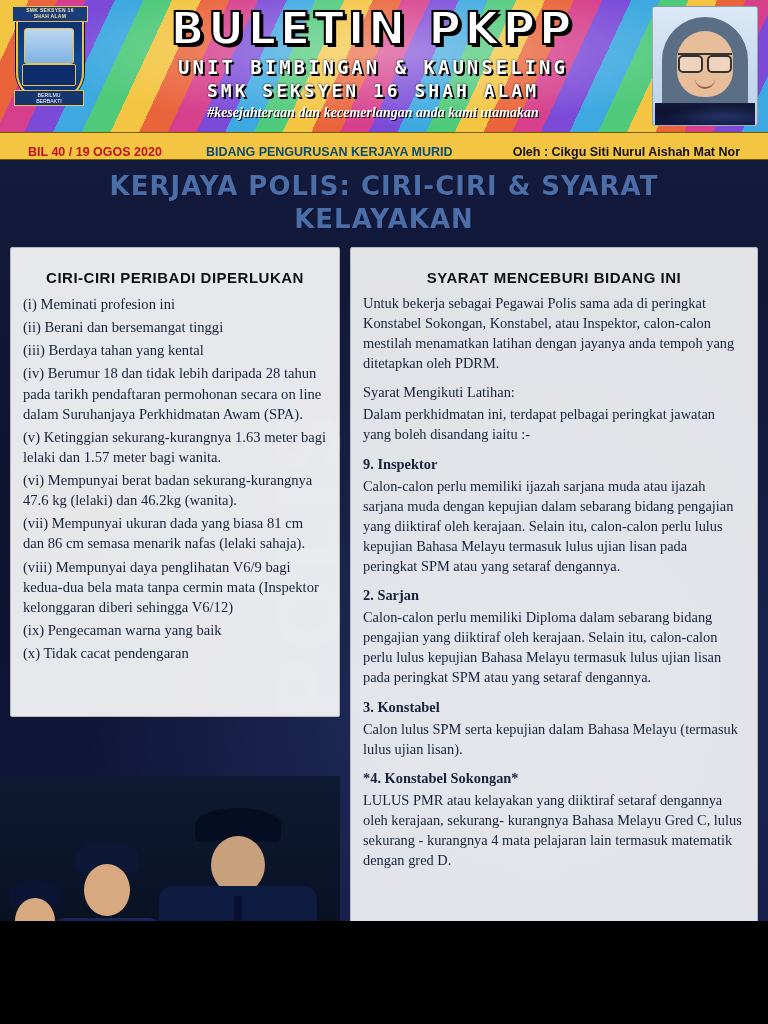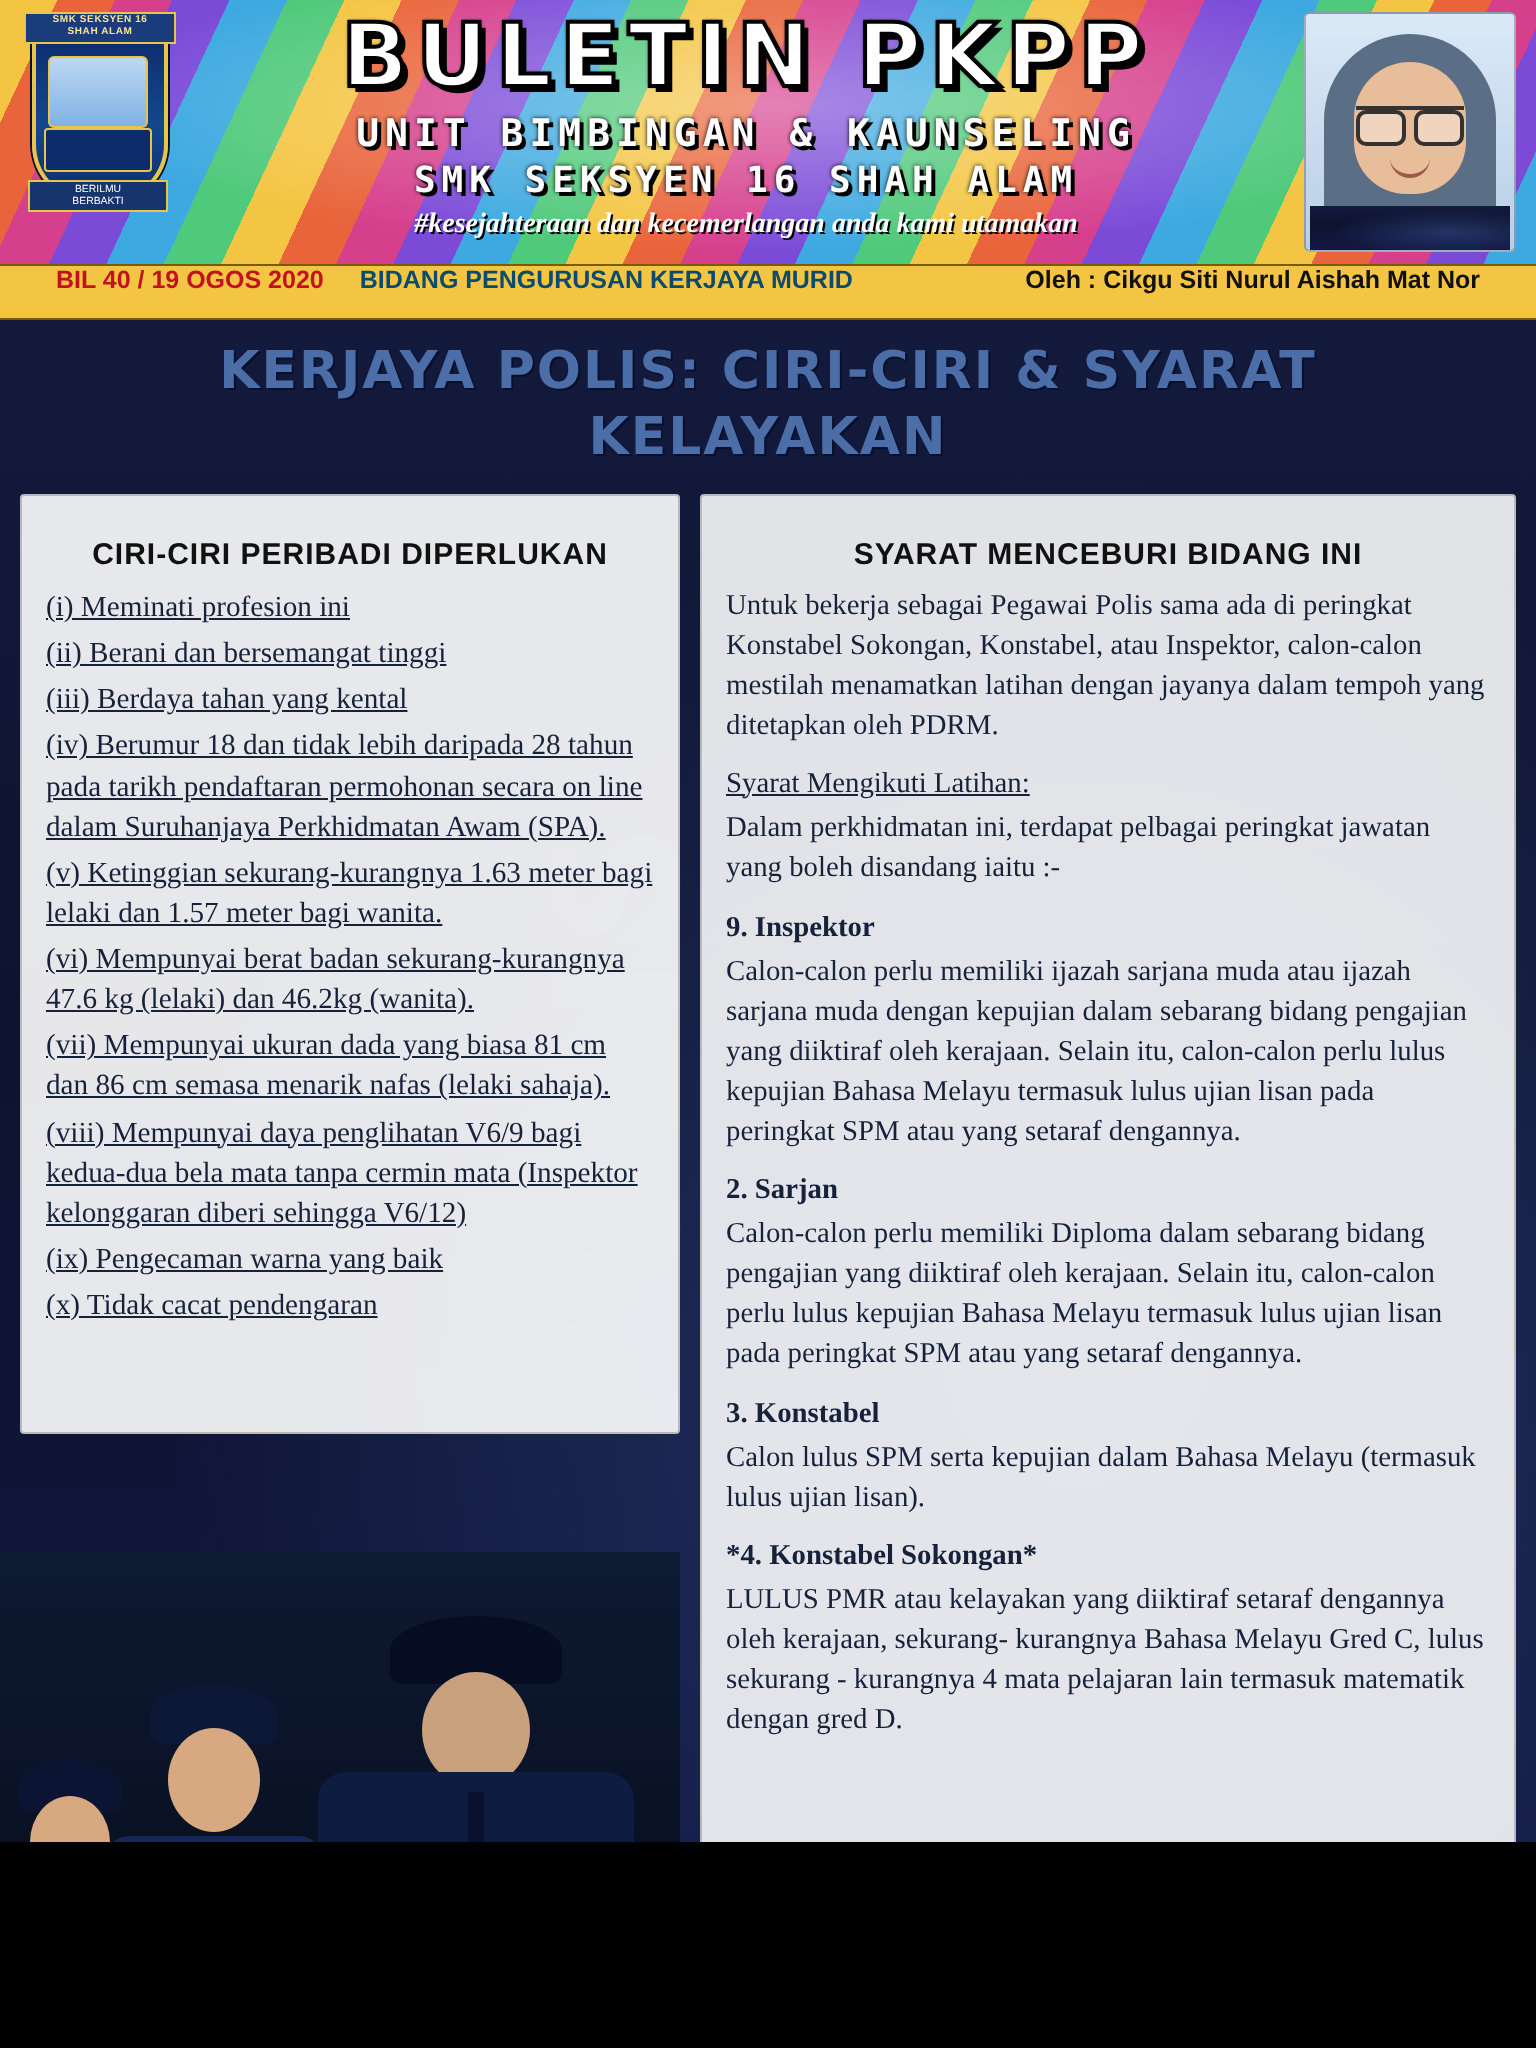--- a/index.html
+++ b/index.html
@@ -208,26 +208,27 @@
     height: 22px;
     background: #3d4b5e;
   }
 
   
   .bilbar {
     position: relative;
     height: 26px;
     background: #f4c542;
     display: flex;
-    align-items: flex-start;
+    align-items: flex-end;
     font-size: 12.5px;
     font-weight: bold;
     color: #111;
     border-top: 1px solid #7a5c00;
     border-bottom: 1px solid #7a5c00;
+    gap: 26px;
   }
   .bilbar .bil {
     color: #c1121f;
     padding-left: 28px;
     white-space: nowrap;
   }
   .bilbar .mid {
     padding-left: 18px;
     color: #0c4a6e;
     white-space: nowrap;
@@ -311,21 +312,21 @@
   }
   .hand {
     font-family: "Liberation Serif", serif;
     font-size: 14.2px;
     line-height: 1.38;
     color: #16213a;
   }
   .col.left .hand { font-size: 14.6px; }
   .col.right .hand { font-size: 14.4px; }
   .hand p { margin: 0 0 9px 0; }
-  .hand p.tight { margin-bottom: 3px; text-decoration: underline; }
+  .hand p.tight { margin-bottom: 3px; }
   .hand .sec { font-weight: bold; margin: 10px 0 2px; }
 
   
   .police {
     position: absolute;
     left: 0;
     bottom: 0;
     width: 340px;
     height: 250px;
     overflow: hidden;
@@ -424,21 +425,21 @@
           <p class="tight">(vii) Mempunyai ukuran dada yang biasa 81 cm dan 86 cm semasa menarik nafas (lelaki sahaja).</p>
           <p class="tight">(viii) Mempunyai daya penglihatan V6/9 bagi kedua-dua bela mata tanpa cermin mata (Inspektor kelonggaran diberi sehingga V6/12)</p>
           <p class="tight">(ix) Pengecaman warna yang baik</p>
           <p class="tight">(x) Tidak cacat pendengaran</p>
         </div>
       </div>
 
       <div class="col right">
         <div class="col-head">SYARAT MENCEBURI BIDANG INI</div>
         <div class="hand">
-          <p>Untuk bekerja sebagai Pegawai Polis sama ada di peringkat Konstabel Sokongan, Konstabel, atau Inspektor, calon-calon mestilah menamatkan latihan dengan jayanya dalam tempoh yang ditetapkan oleh PDRM.</p>
+          <p>Untuk bekerja sebagai Pegawai Polis sama ada di peringkat Konstabel Sokongan, Konstabel, atau Inspektor, calon-calon mestilah menamatkan latihan dengan jayanya anda tempoh yang ditetapkan oleh PDRM.</p>
           <p class="tight">Syarat Mengikuti Latihan:</p>
           <p>Dalam perkhidmatan ini, terdapat pelbagai peringkat jawatan yang boleh disandang iaitu :-</p>
 
           <p class="sec">9. Inspektor</p>
           <p>Calon-calon perlu memiliki ijazah sarjana muda atau ijazah sarjana muda dengan kepujian dalam sebarang bidang pengajian yang diiktiraf oleh kerajaan. Selain itu, calon-calon perlu lulus kepujian Bahasa Melayu termasuk lulus ujian lisan pada peringkat SPM atau yang setaraf dengannya.</p>
 
           <p class="sec">2. Sarjan</p>
           <p>Calon-calon perlu memiliki Diploma dalam sebarang bidang pengajian yang diiktiraf oleh kerajaan. Selain itu, calon-calon perlu lulus kepujian Bahasa Melayu termasuk lulus ujian lisan pada peringkat SPM atau yang setaraf dengannya.</p>
 
           <p class="sec">3. Konstabel</p>

